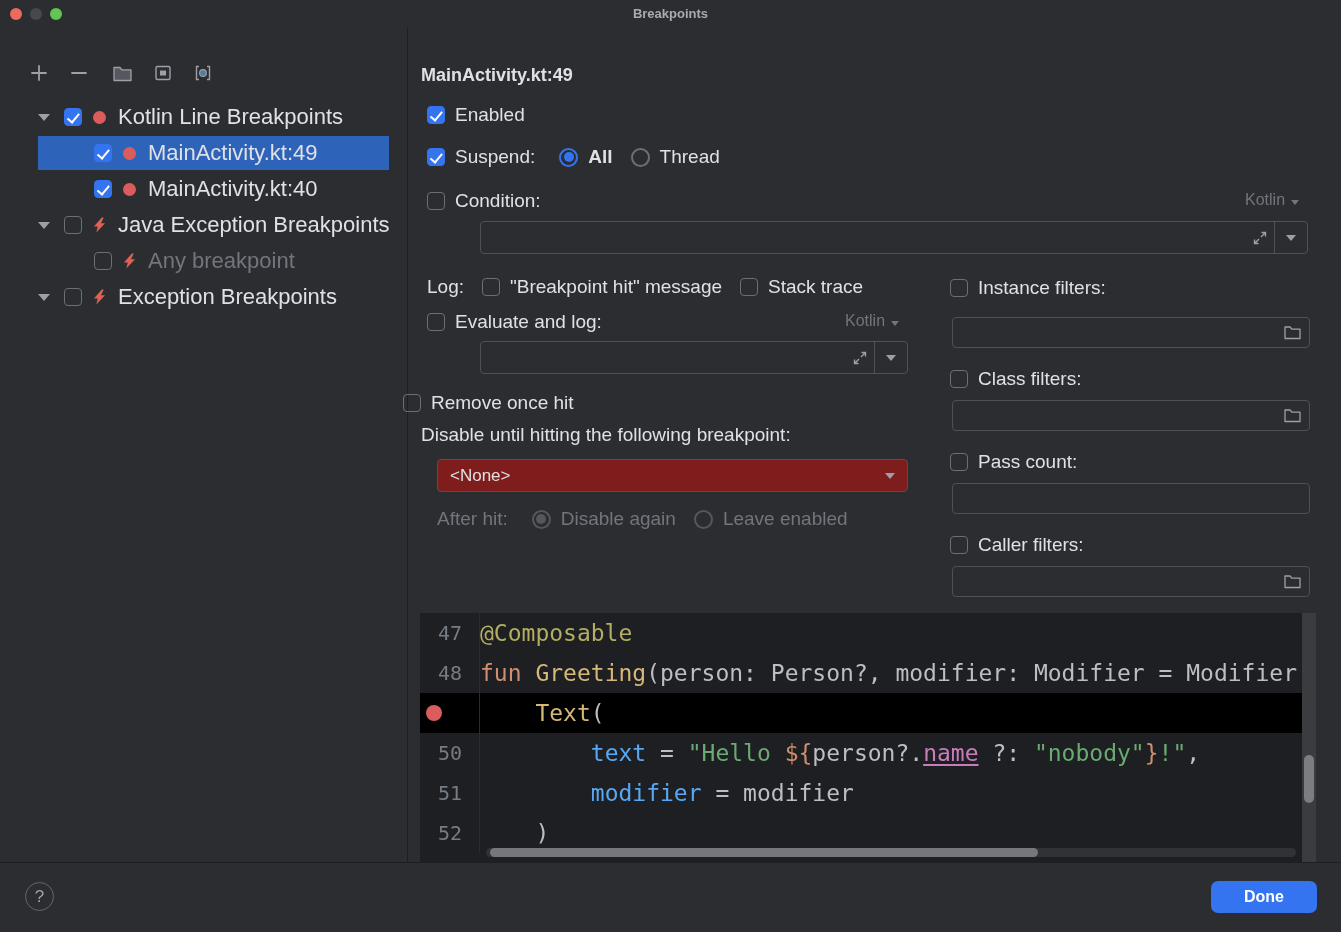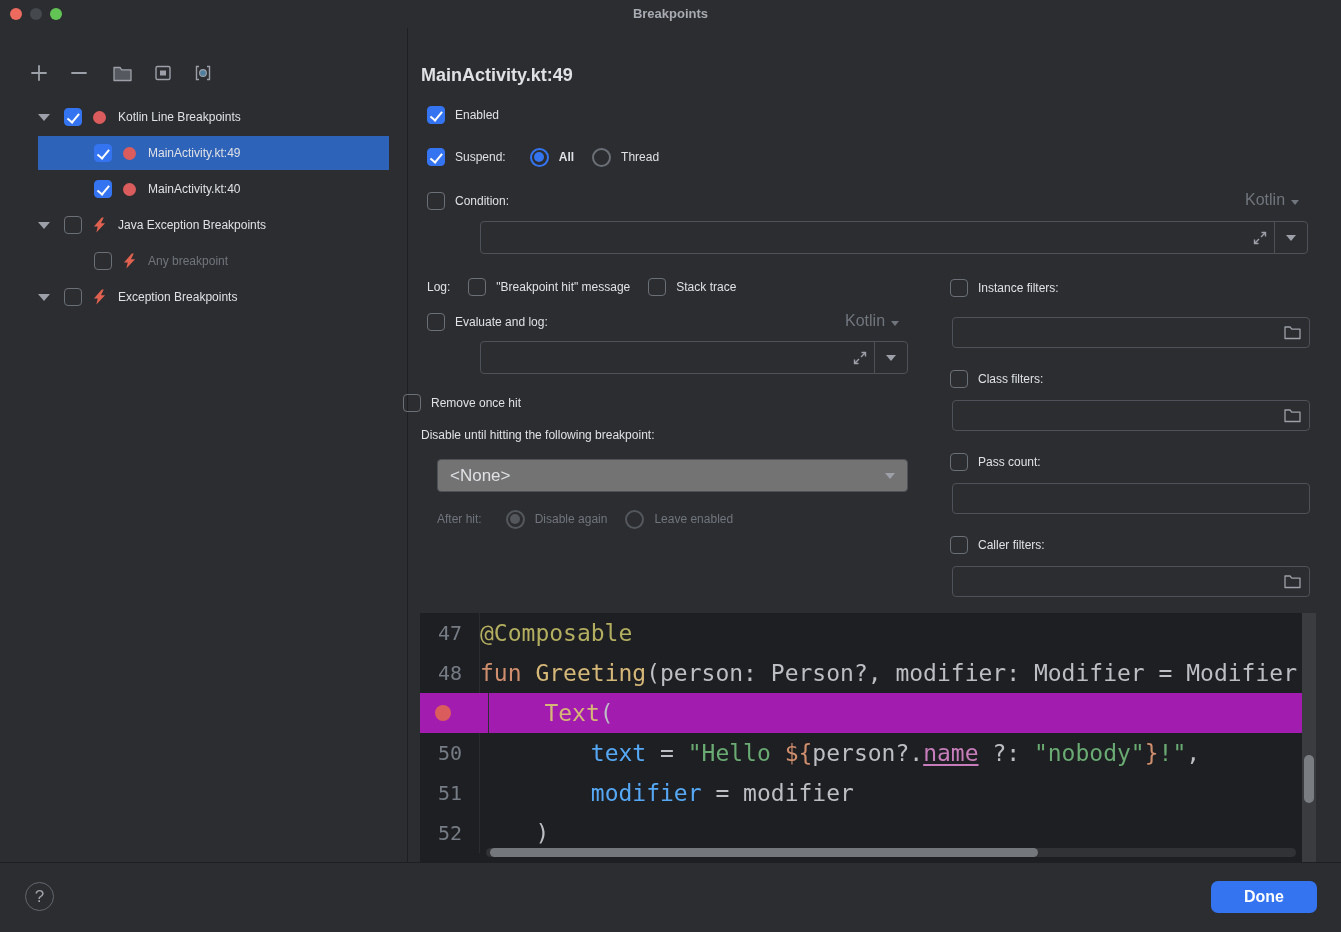--- a/index.html
+++ b/index.html
@@ -19,21 +19,21 @@
 
   
   .divider-v{position:absolute;left:407px;top:28px;width:1px;height:834px;background:#1e1f22;}
   .divider-h{position:absolute;left:0;top:862px;right:0;height:1px;background:#1e1f22;}
 
   .tree-toolbar{position:absolute;left:28px;top:60px;height:26px;display:flex;align-items:center;gap:19px;}
   .tbicon{width:21px;height:21px;display:flex;align-items:center;justify-content:center;cursor:pointer;}
   .tbicon.gapL{margin-left:4px;}
 
   .tree{position:absolute;left:0;top:99px;width:407px;}
-  .trow{position:relative;height:36px;display:flex;align-items:center;font-size:12px;cursor:default;}
+  .trow{position:relative;height:36px;display:flex;align-items:center;font-size:22px;cursor:default;}
   .trow>*{position:relative;z-index:1;}
   .trow.group{padding-left:38px;}
   .trow.child{padding-left:94px;}
   .trow.selected::before{content:"";position:absolute;left:38px;right:18px;top:1px;bottom:1px;
         background:#2e63ba;z-index:0;}
   .chevron{width:16px;display:flex;align-items:center;margin-right:10px;}
   .chevron i{width:0;height:0;border-left:6px solid transparent;border-right:6px solid transparent;
         border-top:7px solid #9da0a8;display:block;}
   .ticon{width:15px;display:flex;align-items:center;justify-content:center;margin:0 10px;}
   .reddot{width:13px;height:13px;border-radius:50%;background:#db5c5c;display:block;}
@@ -48,21 +48,21 @@
       border-right:2.3px solid #fff;border-bottom:2.3px solid #fff;transform:rotate(40deg);}
   .radio{width:19px;height:19px;flex:none;box-sizing:border-box;border-radius:50%;
       border:2px solid #6b6f76;position:relative;cursor:pointer;}
   .radio.on{border-color:#3574f0;}
   .radio.on::after{content:"";position:absolute;left:2.5px;top:2.5px;right:2.5px;bottom:2.5px;
       background:#3574f0;border-radius:50%;}
   .radio.dis{border-color:#54575c;}
   .radio.dis.on::after{background:#54575c;}
 
   
-  .drow{position:absolute;display:flex;align-items:center;gap:10px;font-size:12px;height:22px;white-space:nowrap;}
+  .drow{position:absolute;display:flex;align-items:center;gap:10px;font-size:19px;height:22px;white-space:nowrap;}
   .r-title{left:421px;top:64px;font-size:18px;font-weight:700;}
   .r-enabled{left:427px;top:104px;}
   .r-suspend{left:427px;top:146px;align-items:center;}
   .r-condition{left:427px;top:190px;}
   .r-log{left:427px;top:276px;}
   .r-evaluate{left:427px;top:311px;}
   .r-remove{left:403px;top:392px;}
   .r-disable-until{left:421px;top:424px;}
   .r-afterhit{left:437px;top:508px;color:#71757d;}
   .r-instance{left:950px;top:277px;}
@@ -89,28 +89,28 @@
   .finput{flex:1;min-width:0;background:transparent;border:none;outline:none;
       color:#dfe1e5;font-size:16px;font-family:"Liberation Sans",sans-serif;padding:0 10px;height:100%;}
   .expand-icon{width:28px;display:flex;align-items:center;justify-content:center;cursor:pointer;}
   .fdiv{width:1px;align-self:stretch;background:#4e5157;}
   .arrow-btn{width:32px;align-self:stretch;display:flex;align-items:center;justify-content:center;cursor:pointer;}
   .tri{width:0;height:0;border-left:5.5px solid transparent;border-right:5.5px solid transparent;
       border-top:6.5px solid #9da0a8;}
   .folder-btn{width:34px;display:flex;align-items:center;justify-content:center;cursor:pointer;}
 
   .combo{position:absolute;left:437px;top:459px;width:471px;height:33px;box-sizing:border-box;
-      border:1px solid #4e5157;border-radius:4px;background:#737373;display:flex;
+      border:1px solid #4e5157;border-radius:4px;background:#7f1d1d;display:flex;
       align-items:center;justify-content:space-between;padding:0 12px;font-size:17px;cursor:pointer;}
 
   
   .editor{position:absolute;left:420px;top:613px;width:896px;height:249px;background:#1e1f22;overflow:hidden;}
   .elines{position:absolute;left:0;top:0;right:14px;bottom:0;overflow:hidden;}
   .eline{display:flex;height:40px;align-items:stretch;}
-  .eline.bp{background:#a21caf;padding-left:9px;}
+  .eline.bp{background:#000000;}
   .gut{width:60px;flex:none;box-sizing:border-box;padding-right:17px;display:flex;align-items:center;
       justify-content:flex-end;font-family:"DejaVu Sans Mono",monospace;font-size:20px;color:#767c85;
       position:relative;border-right:1px solid #2a2c30;}
   .bpdot{position:absolute;left:6px;top:50%;margin-top:-8px;width:16px;height:16px;border-radius:50%;background:#db5c5c;}
   .codeln{flex:1;min-width:0;overflow:hidden;white-space:pre;font-family:"DejaVu Sans Mono",monospace;
       font-size:23px;line-height:40px;}
   .tk-ann{color:#b3ae60;}
   .tk-kw{color:#cf8e6d;}
   .tk-fn{color:#d5b778;}
   .tk-named{color:#56a8f5;}

